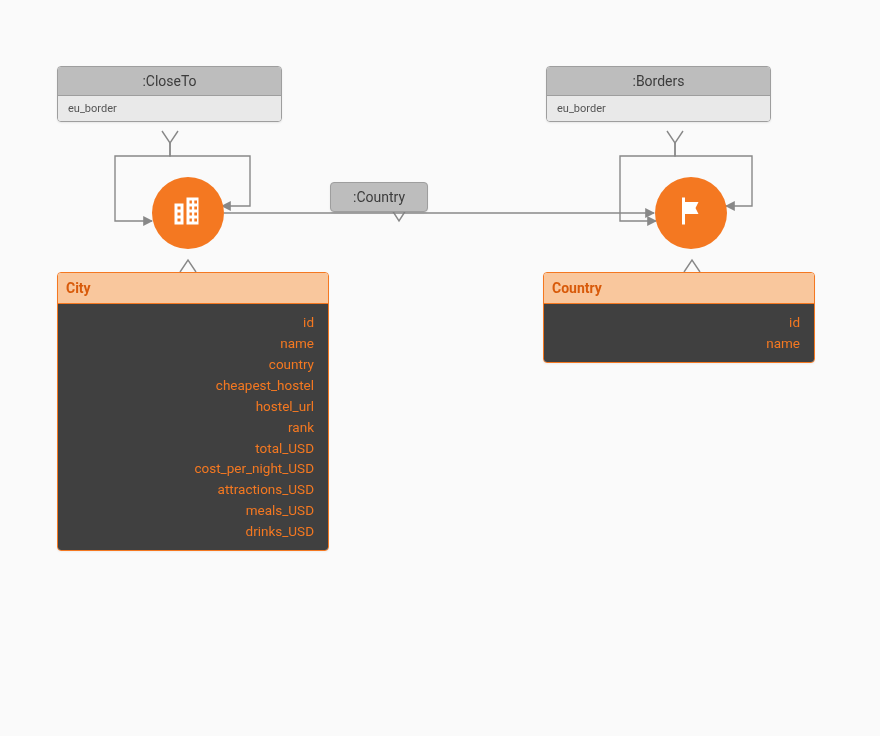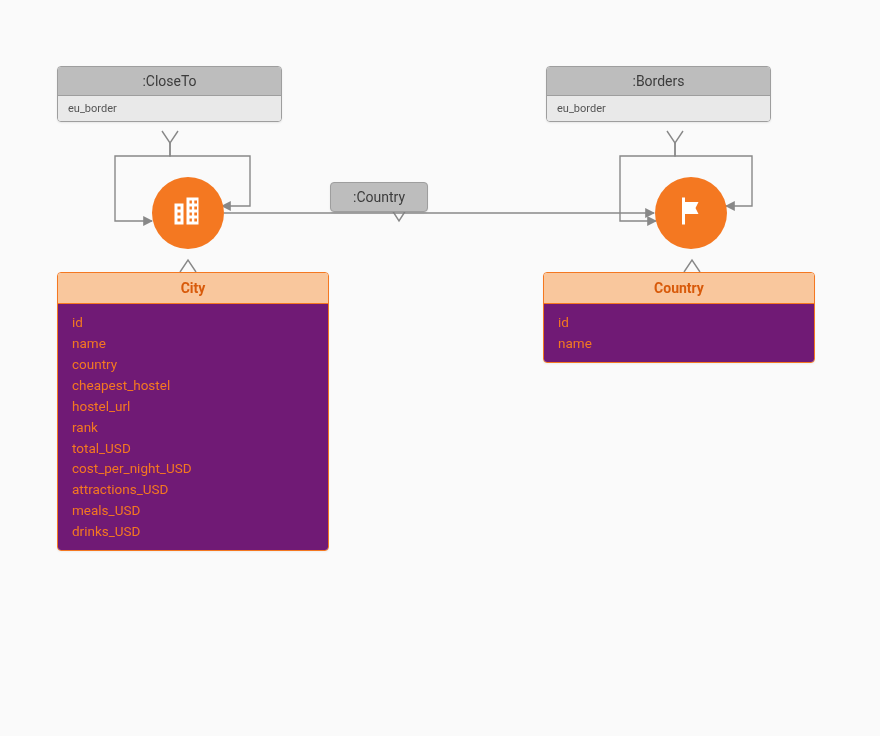--- a/index.html
+++ b/index.html
@@ -67,28 +67,28 @@
     position: absolute;
     border: 1px solid #f47821;
     border-radius: 4px;
     overflow: hidden;
     box-shadow: 0 1px 2px rgba(0,0,0,0.05);
   }
   .entity-header {
     background: #f9c79d;
     color: #d85a0a;
     font-weight: 700;
-    text-align: center;
     padding: 7px 8px;
     font-size: 14px;
     border-bottom: 1px solid #f47821;
   }
   .entity-body {
-    background: #701a75;
+    background: #404040;
     padding: 8px 14px;
+    text-align: right;
   }
   .prop {
     color: #f47821;
     font-size: 13.5px;
     line-height: 1.55;
   }
   
   svg.edges {
     position: absolute;
     top: 0; left: 0;

